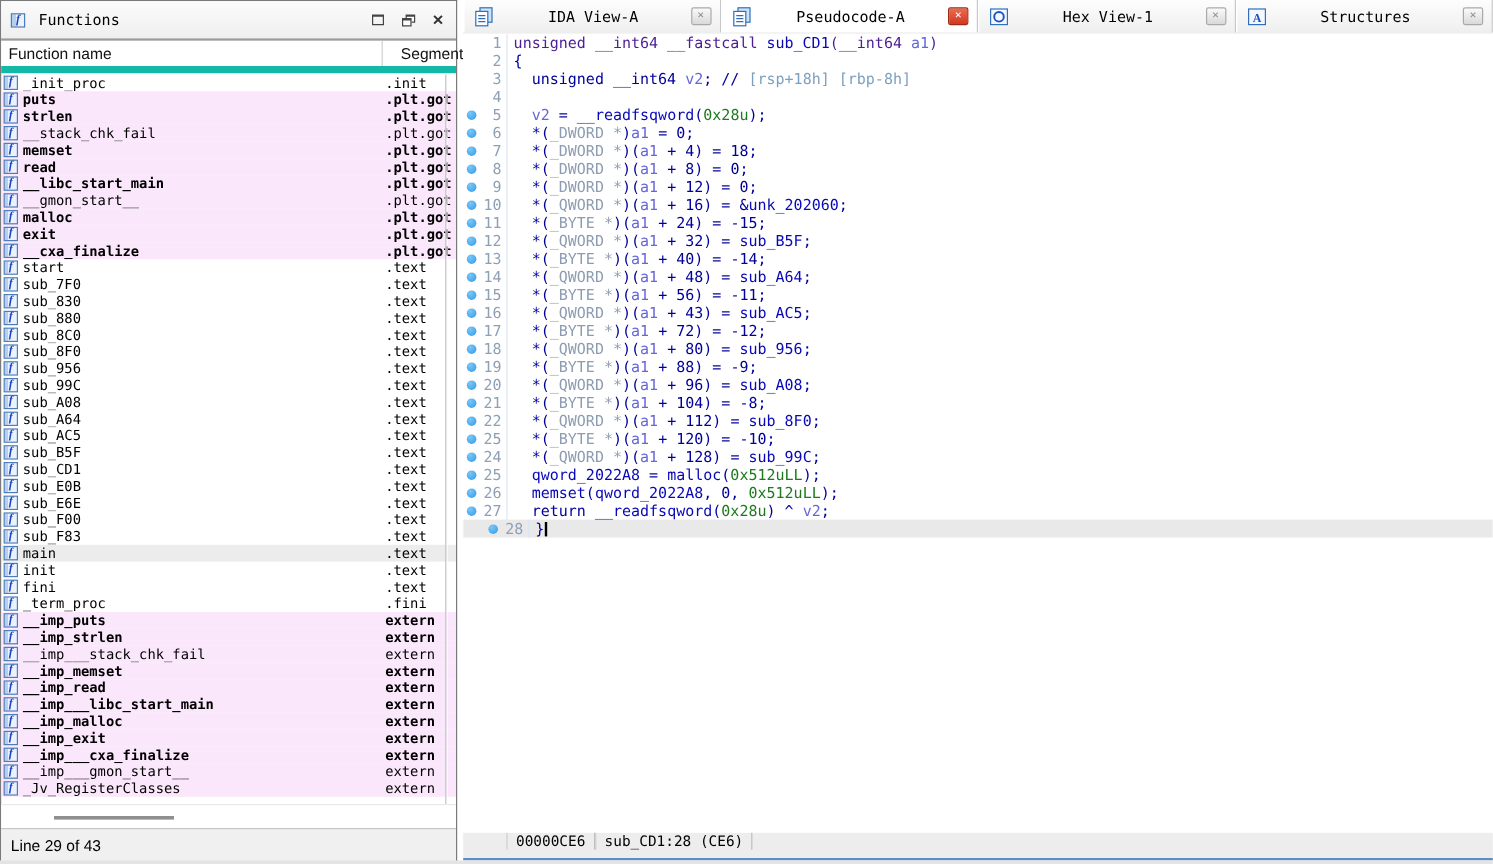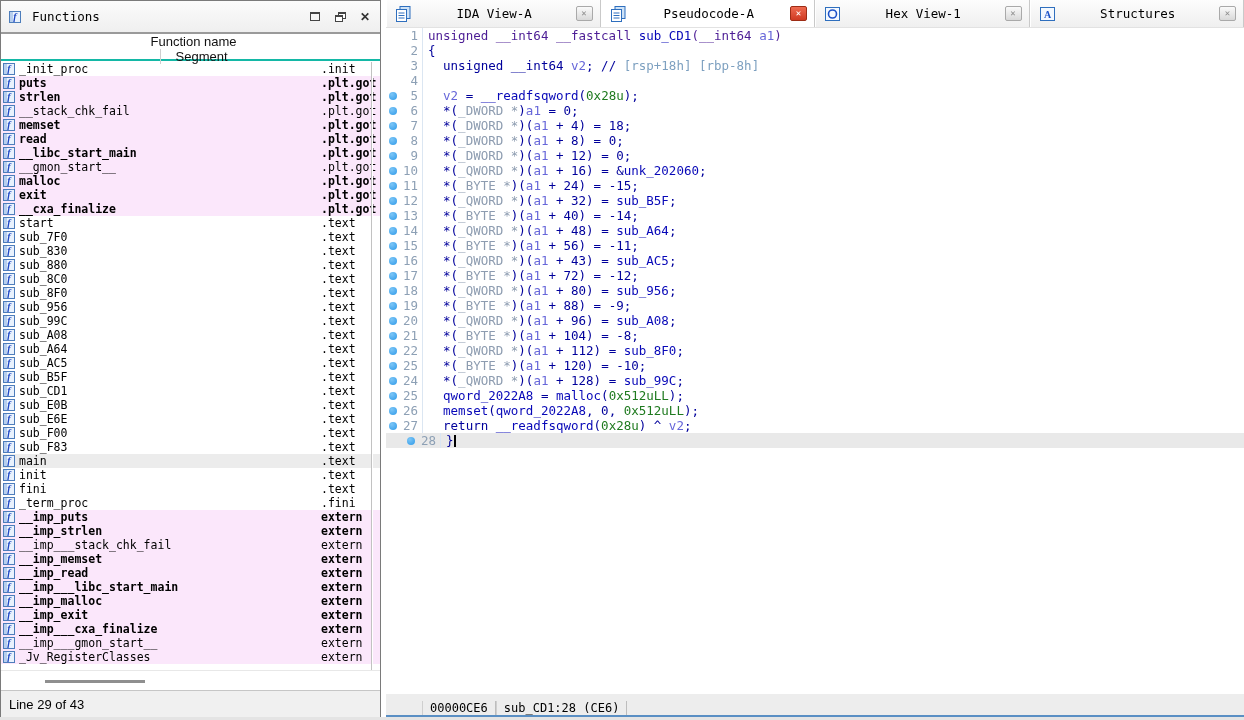--- a/index.html
+++ b/index.html
@@ -24,21 +24,21 @@
   .winbtn { width:18px; height:16px; display:flex; align-items:center; justify-content:center; color:#444; }
   .ico-max  { width:10px; height:9px; border:1px solid #444; border-top:2px solid #444; }
   .ico-restore { position:relative; width:11px; height:10px; }
   .ico-restore i { position:absolute; display:block; width:8px; height:7px; border:1px solid #444; border-top:2px solid #444; background:#fff; }
   .ico-restore i:first-child { right:0; top:0; }
   .ico-restore i:last-child  { left:0; bottom:0; }
   .ico-close { font-size:12px; font-weight:bold; color:#333; line-height:1; }
 
   .colhdr {
     display:flex; height:27px; align-items:center;
-    border-bottom:2px solid #14b8a6; font-size:13px; color:#111; background:#fff;flex-direction:column;
+    border-bottom:6px solid #14b8a6; font-size:13px; color:#111; background:#fff;
   }
   .colhdr .ch-name { flex:1; padding-left:6px; }
   .colhdr .ch-seg  { width:62px; padding-left:15px; border-left:1px solid #cfcfcf; height:100%; display:flex; align-items:center; }
 
   .flist { position:absolute; left:0; top:61px; right:0; bottom:48px; overflow:hidden; }
   .frow {
     display:flex; height:14px; align-items:center;
     font-family:"DejaVu Sans Mono", monospace; font-size:11.5px; color:#000; white-space:nowrap;
   }
   .frow.pink { background:#fbe7fb; }
@@ -96,21 +96,21 @@
   .s-var     { color:#6666d9; }
   .s-gname   { color:#0808b8; }
   .s-num     { color:#1f7a1f; }
   .s-comment { color:#7da0c0; }
   .caret { display:inline-block; width:2px; height:12px; background:#000; vertical-align:-2px; }
 
   
   .rstatus {
     position:absolute; left:386px; right:0; bottom:3px; height:23px;
     background:#ededed; border-bottom:2px solid #5a8fc4;
-    display:flex; align-items:flex-end; font-family:"DejaVu Sans Mono", monospace; font-size:12px; color:#000;
+    display:flex; align-items:flex-start; font-family:"DejaVu Sans Mono", monospace; font-size:12px; color:#000;
   }
   .rstatus .pad { width:36px; background:#ffffff; }
   .rstatus .cell { display:flex; align-items:center; padding:0 7px; border-left:1px solid #cfcfcf; border-right:1px solid #bdbdbd; white-space:nowrap; }
   .rstatus .cell.small { width:16px; padding:0; }
   .rstatus .fill { flex:1; }
 
   .bottomstrip { position:absolute; left:0; right:0; bottom:0; height:3px; background:#e4e4e4; }
 </style>
 </head>
 <body>

